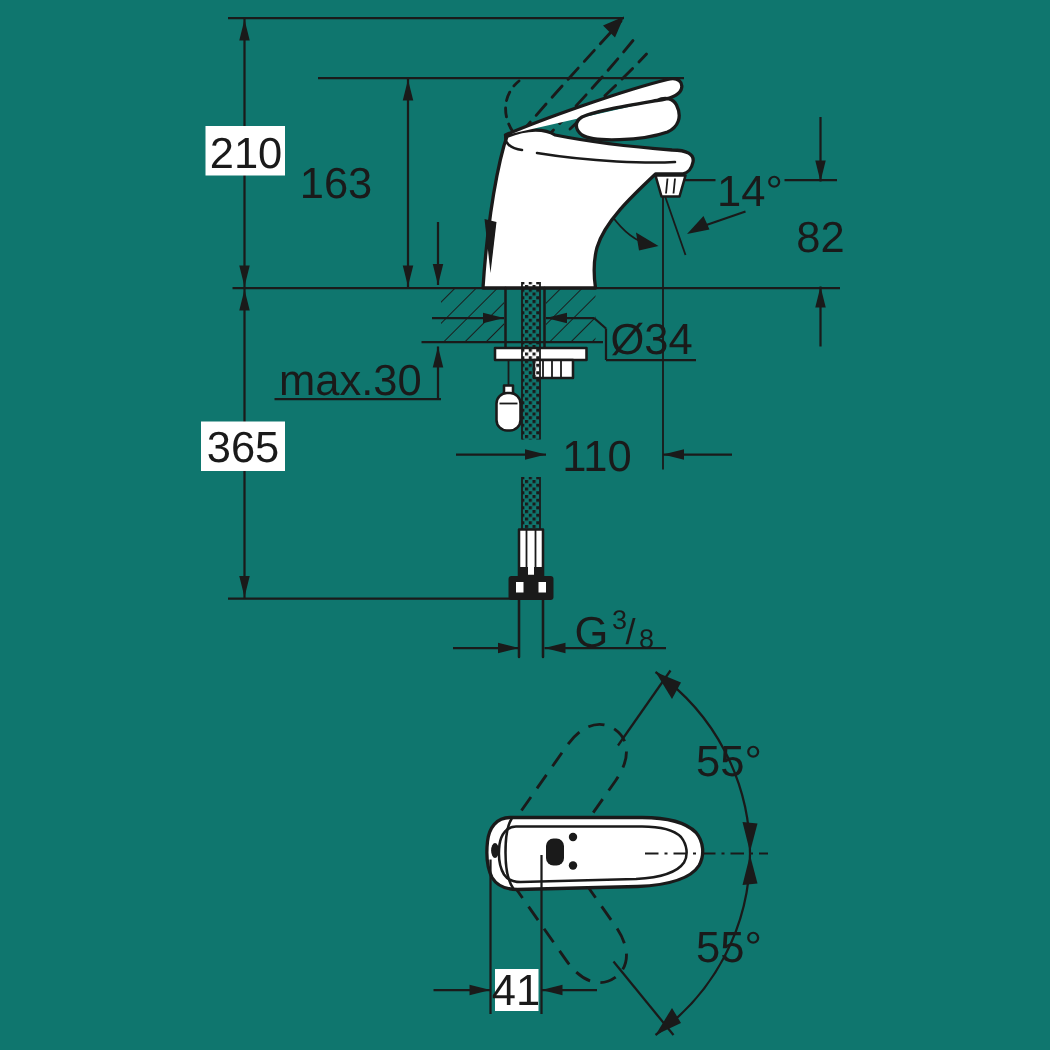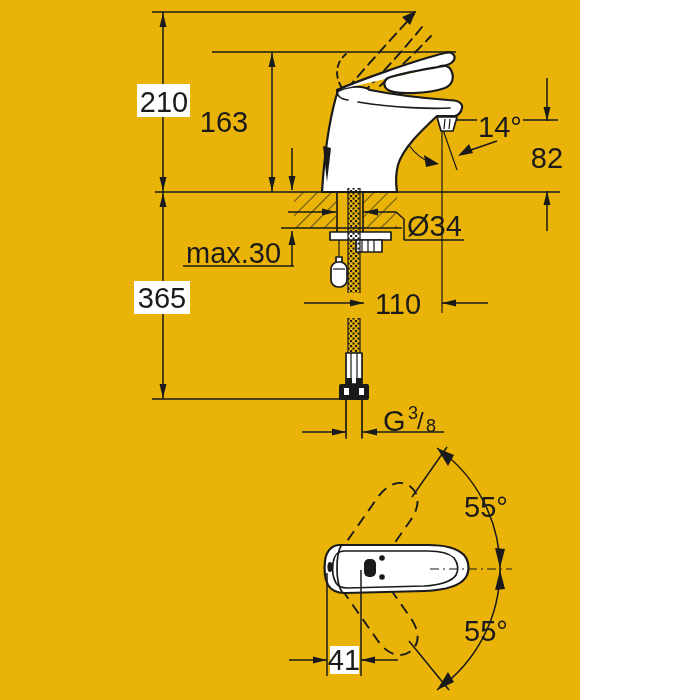--- a/index.html
+++ b/index.html
@@ -1,16 +1,16 @@
 <!DOCTYPE html>
 <html><head>
 <meta charset="utf-8">
 <style>
   html,body{margin:0;padding:0;background:#ffffff;}
-  .stage{width:580px;height:700px;position:relative;background:#eab308;font-family:"Liberation Sans",sans-serif;}
+  .stage{width:700px;height:700px;position:relative;background:#0f766e;font-family:"Liberation Sans",sans-serif;}
   svg{display:block;}
   text{fill:#1a1a1a;font-family:"Liberation Sans",sans-serif;}
   .dim{stroke:#1a1a1a;stroke-width:1.5;fill:none;}
   .thin{stroke:#1a1a1a;stroke-width:1.2;fill:none;}
   .out{stroke:#1a1a1a;stroke-width:2.2;fill:none;stroke-linecap:round;stroke-linejoin:round;}
   .out2{stroke:#1a1a1a;stroke-width:1.7;fill:none;stroke-linecap:round;stroke-linejoin:round;}
   .wfill{fill:#ffffff;}
   .blk{fill:#1a1a1a;stroke:none;}
   .dash{stroke:#1a1a1a;stroke-width:1.9;fill:none;stroke-dasharray:10 6;stroke-linecap:round;}
   .dashcap{stroke:#1a1a1a;stroke-width:1.9;fill:none;stroke-dasharray:11 7;}

